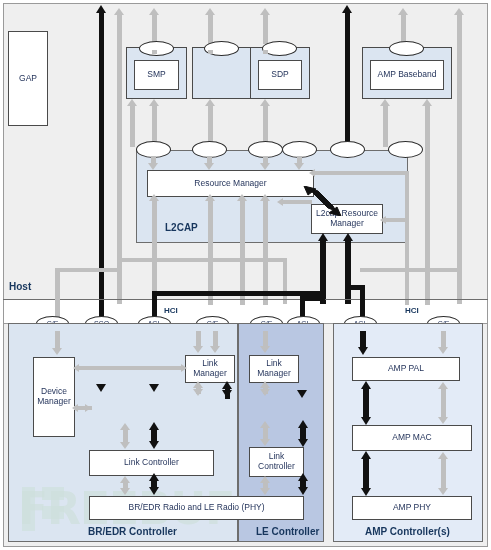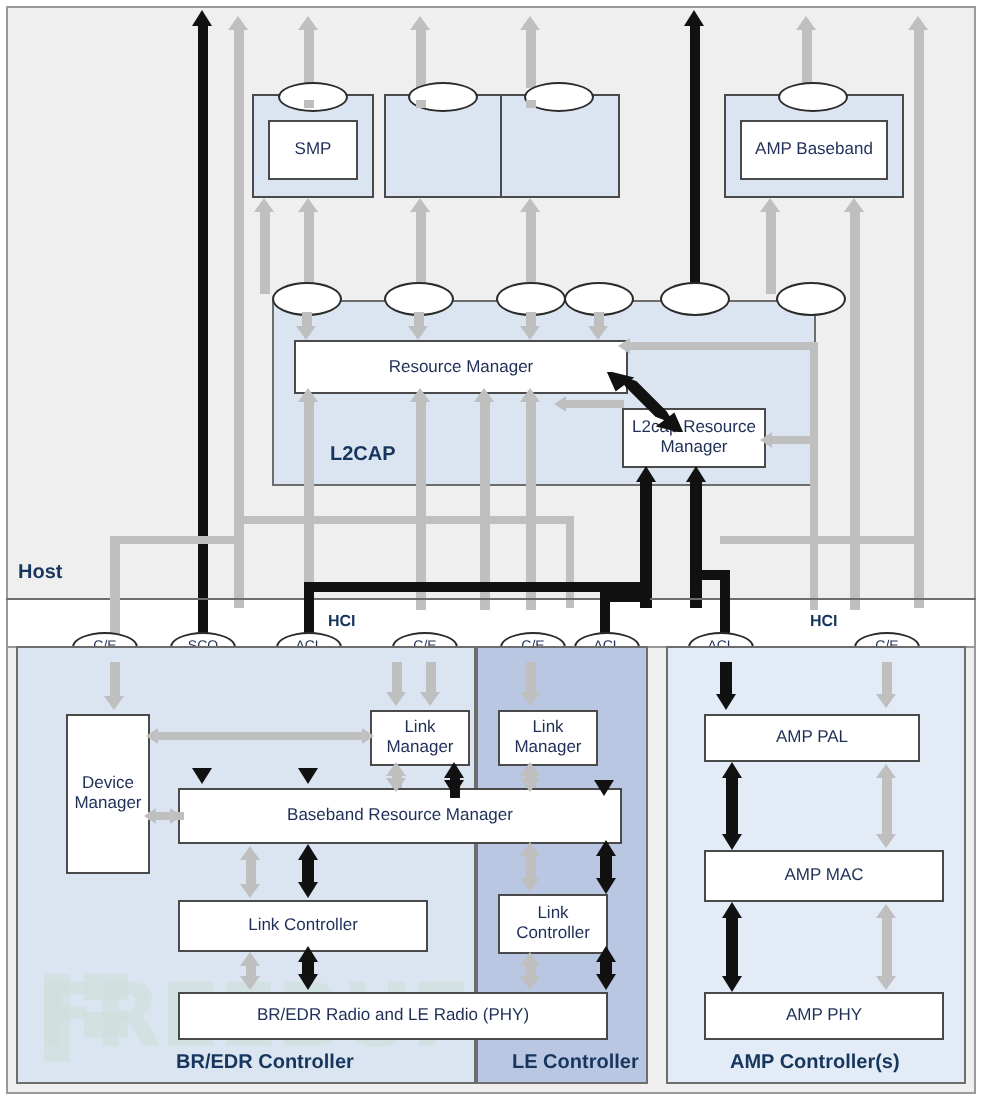--- a/index.html
+++ b/index.html
@@ -85,31 +85,37 @@
   <div class="ln" style="left:457px;top:14px;width:5px;height:290px;"></div>
   <div class="ahead au-g" style="left:454px;top:8px;"></div>
 
   <div class="lnk" style="left:99px;top:12px;width:5px;height:292px;"></div>
   <div class="ahead au-k" style="left:96px;top:5px;"></div>
 
   <div class="lnk" style="left:345px;top:12px;width:5px;height:200px;"></div>
   <div class="ahead au-k" style="left:342px;top:5px;"></div>
   <div class="ahead ad-k" style="left:342px;top:203px;"></div>
 
+  <div class="abs wbox" style="left:8px;top:31px;width:40px;height:95px;">
+    <span>GAP</span>
+  </div>
 
   <div class="abs bluewrap" style="left:126px;top:47px;width:61px;height:52px;"></div>
   <div class="abs wbox" style="left:134px;top:60px;width:45px;height:30px;">
     <span>SMP</span>
   </div>
   <div class="abs oval" style="left:139px;top:41px;width:35px;height:15px;"></div>
 
   <div class="abs bluewrap" style="left:192px;top:47px;width:60px;height:52px;"></div>
   <div class="abs oval" style="left:204px;top:41px;width:35px;height:15px;"></div>
 
   <div class="abs bluewrap" style="left:250px;top:47px;width:60px;height:52px;"></div>
+  <div class="abs wbox" style="left:258px;top:60px;width:44px;height:30px;">
+    <span>SDP</span>
+  </div>
   <div class="abs oval" style="left:262px;top:41px;width:35px;height:15px;"></div>
 
   <div class="abs bluewrap" style="left:362px;top:47px;width:90px;height:52px;"></div>
   <div class="abs wbox" style="left:370px;top:60px;width:74px;height:30px;">
     <span>AMP Baseband</span>
   </div>
   <div class="abs oval" style="left:389px;top:41px;width:35px;height:15px;"></div>
 
   <div class="ln" style="left:152px;top:50px;width:5px;height:4px;"></div>
   <div class="ln" style="left:208px;top:50px;width:5px;height:4px;"></div>
@@ -278,23 +284,20 @@
   <div class="ahead ar-g" style="left:181px;top:364px;"></div>
   <div class="ahead al-g" style="left:73px;top:364px;"></div>
 
   <div class="abs wbox" style="left:249px;top:355px;width:50px;height:28px;flex-direction:column;">
     <span>Link</span>
     <span>Manager</span>
   </div>
   <div class="ln" style="left:263px;top:331px;width:5px;height:16px;"></div>
   <div class="ahead ad-g" style="left:260px;top:346px;"></div>
 
-  <div class="abs wbox" style="left:89px;top:394px;width:222px;height:28px;">
-    <span>Baseband Resource Manager</span>
-  </div>
 
   <div class="ln" style="left:74px;top:406px;width:18px;height:4px;"></div>
   <div class="ahead ar-g" style="left:85px;top:404px;"></div>
   <div class="ahead al-g" style="left:72px;top:404px;"></div>
 
   <div class="ahead ad-k" style="left:96px;top:384px;"></div>
 
   <div class="ahead ad-k" style="left:149px;top:384px;"></div>
 
   <div class="ahead ad-k" style="left:297px;top:390px;"></div>

